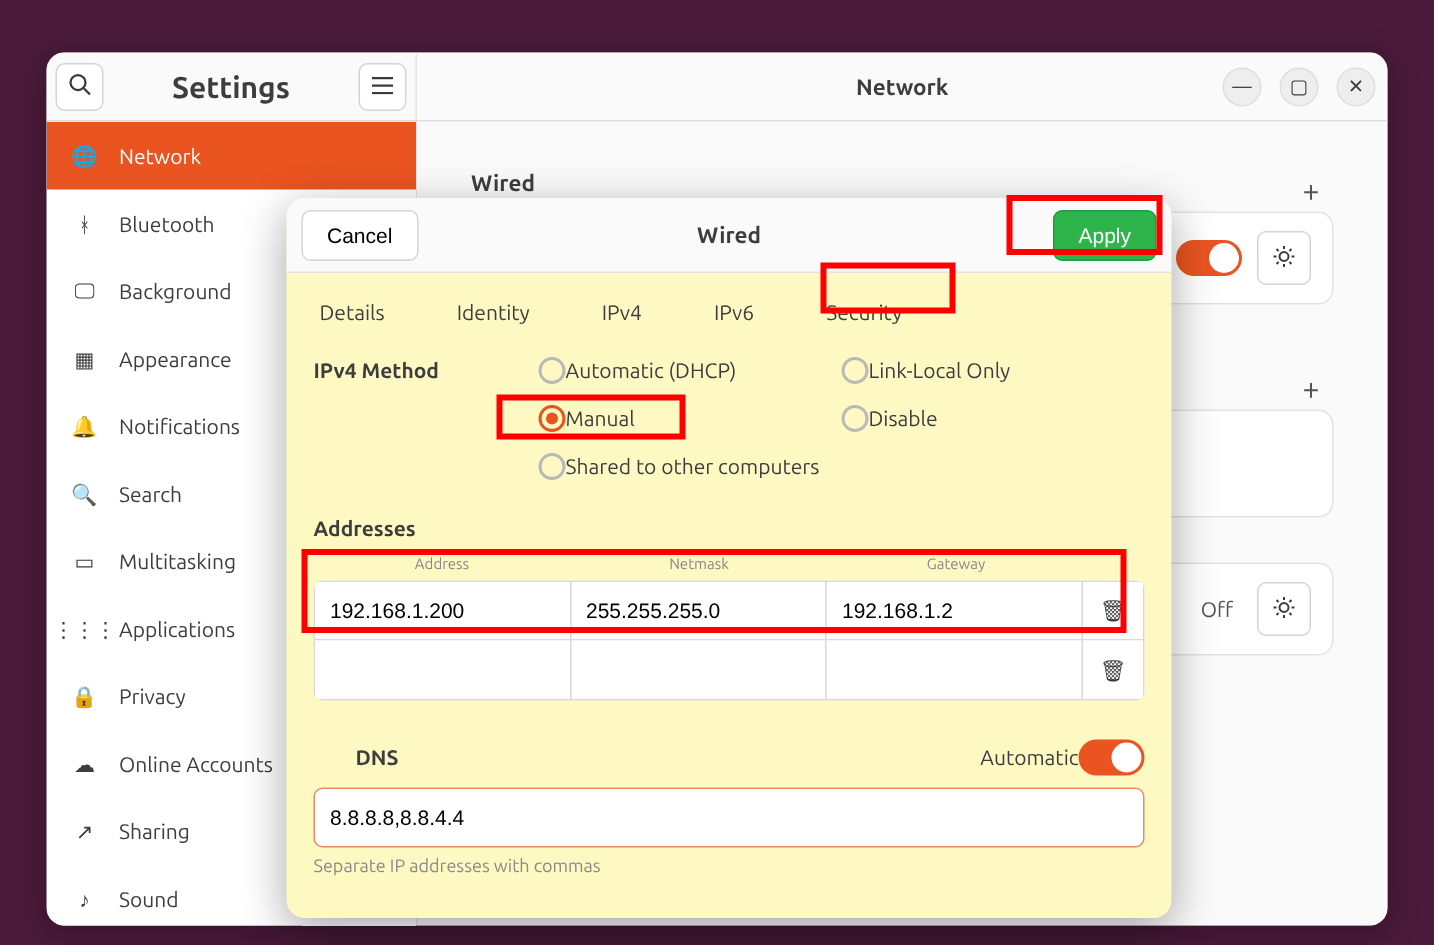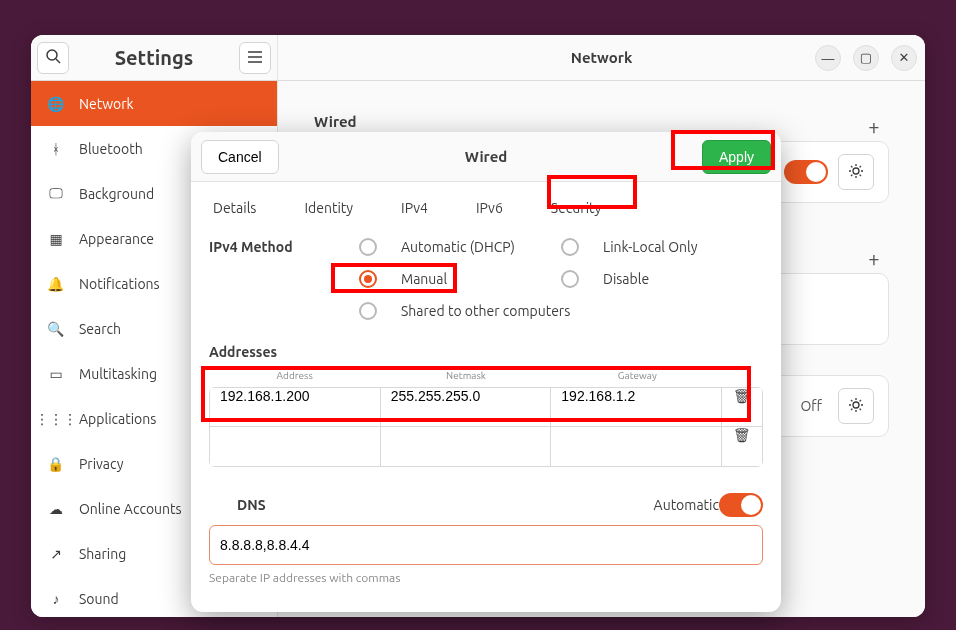--- a/index.html
+++ b/index.html
@@ -165,21 +165,21 @@
   .off-label { color:#555; margin-right: 6px;}
   .right-group { display:flex; align-items:center; gap:10px;}
 
   
   .dialog {
     position: absolute;
     top: 132px;
     left: 191px;
     width: 590px;
     height: 480px;
-    background: #ffffff;
+    background: #fef9c3;
     border-radius: 12px;
     box-shadow: 0 8px 30px rgba(0,0,0,0.35);
     display:flex;
     flex-direction: column;
     overflow:hidden;
   }
   .dialog-header{
     height: 50px;
     background:#fafafa;
     border-bottom:1px solid #e2e2e2;
@@ -216,21 +216,21 @@
     gap: 40px;
     padding: 14px 18px 10px;
   }
   .dlg-tab{ cursor:pointer; color:#3d3d3d; padding:4px 4px;}
   .dlg-body{
     padding: 4px 18px 18px;
     overflow:auto;
     flex:1;
   }
   .field-label{ font-weight:700; font-size:14px; }
-  .radio-row{ display:flex; align-items:center; gap:24px; padding:4px 0;}
+  .radio-row{ display:flex; align-items:center; gap:0; padding:4px 0;}
   .radio-outer{
     width:18px; height:18px; border-radius:50%;
     border:2px solid #b9b9b9; display:inline-flex;
     align-items:center; justify-content:center;
   }
   .radio-outer.checked{ border-color:#e95420;}
   .radio-inner{ width:8px; height:8px; border-radius:50%; background:#e95420;}
   .method-grid{
     display:grid;
     grid-template-columns: 150px 1fr 1fr;
@@ -252,21 +252,21 @@
     height:40px;
     border:1px solid #d8d8d8;
     background:#fff;
     border-radius:0;
   }
   .addresses-row + .addresses-row { border-top: none; }
   .addresses-wrap { border-radius:6px; overflow:hidden;  box-shadow: inset 0 0 0 1px #d8d8d8;}
   .addr-cell{
     border-right:1px solid #d8d8d8;
     padding: 0 10px;
-    display:flex; align-items:flex-start;
+    display:flex; align-items:center;
   }
   .addr-cell.last{ border-right:none; justify-content:center;}
   .addr-cell input{
     border:none; width:100%; font-size:14px; outline:none;
     background:transparent;
   }
   .trash{ cursor:pointer; color:#3d3d3d;}
   .dns-row{
     display:flex; align-items:center; justify-content:space-between; margin-top:26px;margin-left:28px;
   }

